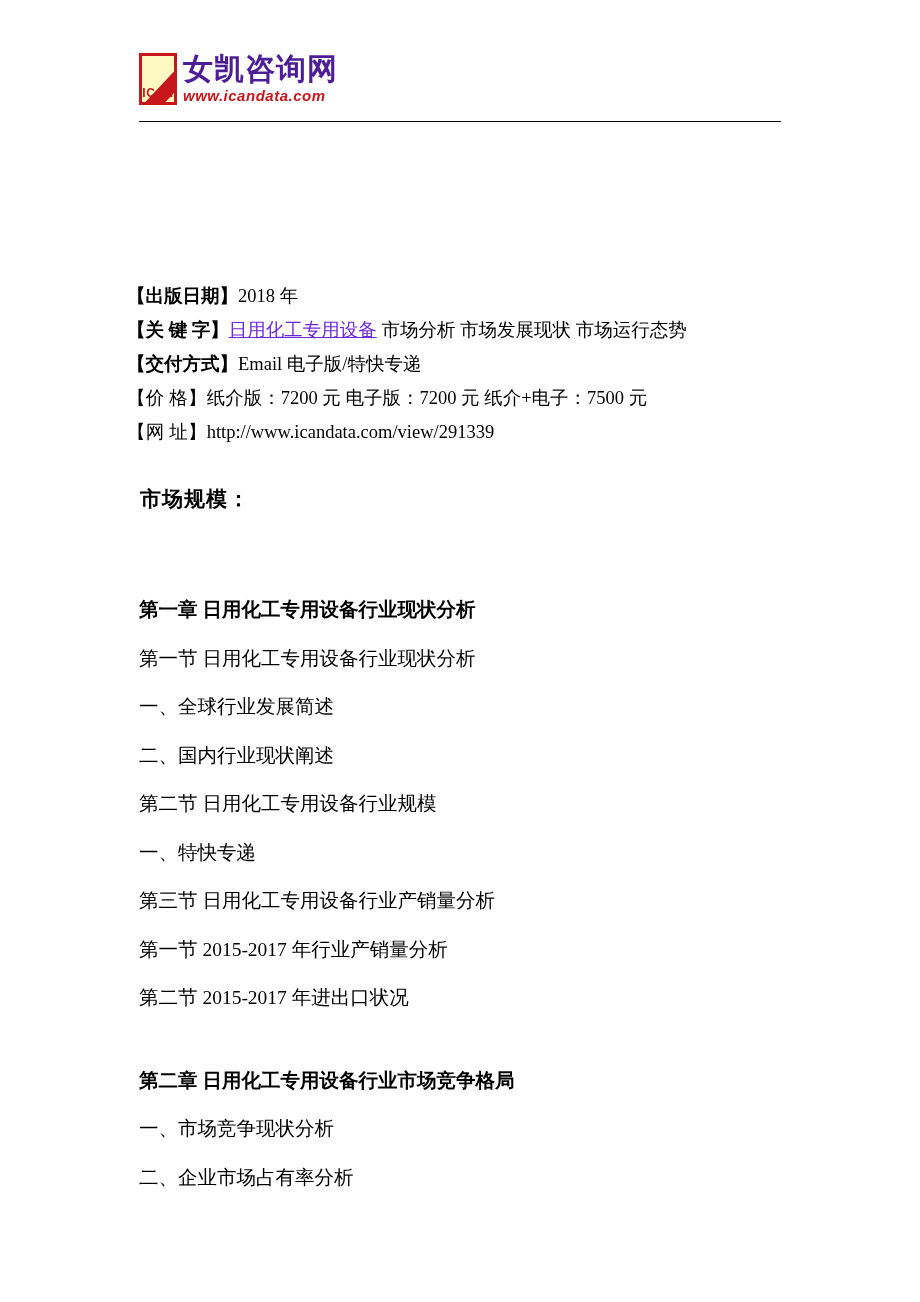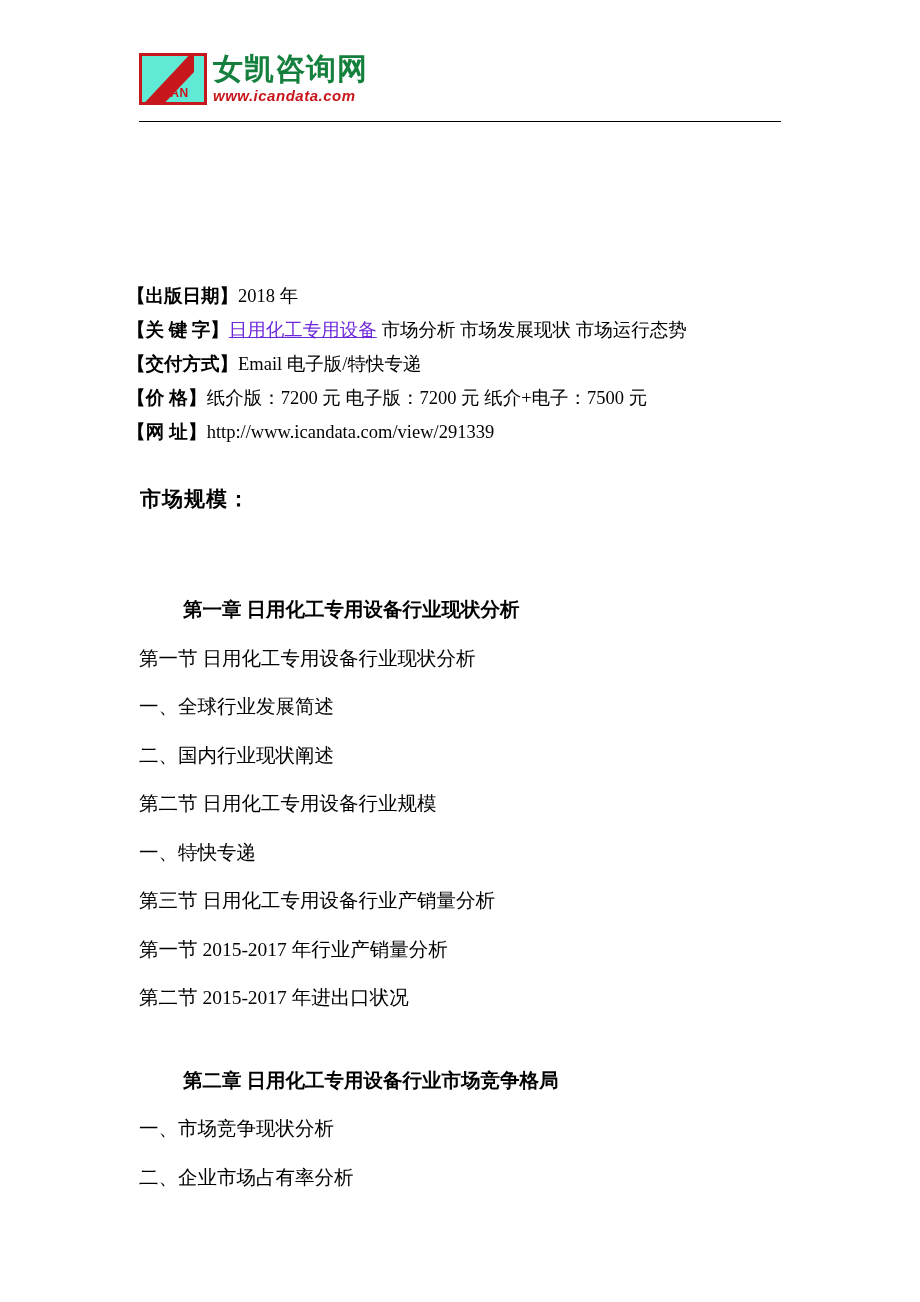--- a/index.html
+++ b/index.html
@@ -30,23 +30,23 @@
     top: 48px;
     width: 642px;
     height: 72px;
   }
   .logo {
     display: flex;
     align-items: center;
     height: 62px;
   }
   .logo-mark {
-    width: 68px;
+    width: 38px;
     height: 52px;
-    background: #5eead4;
+    background: #fef9c3;
     border: 3px solid #c8161d;
     box-sizing: border-box;
     position: relative;
     display: flex;
     align-items: flex-end;
     justify-content: center;
     overflow: hidden;
   }
   .logo-mark .diag {
     position: absolute;
@@ -68,21 +68,21 @@
   .logo-text {
     margin-left: 6px;
     display: flex;
     flex-direction: column;
     justify-content: center;
   }
   .logo-cn {
     font-family: "Liberation Sans", sans-serif;
     font-weight: bold;
     font-size: 30px;
-    color: #15803d;
+    color: #4c1d95;
     line-height: 34px;
     letter-spacing: 1px;
   }
   .logo-url {
     font-family: "Liberation Sans", sans-serif;
     font-weight: bold;
     font-size: 15px;
     color: #c8161d;
     line-height: 20px;
     letter-spacing: 0.5px;
@@ -122,21 +122,21 @@
   }
   .meta-row {
     white-space: nowrap;
     height: 34px;
   }
   .meta-label {
     font-weight: bold;
     font-family: "Liberation Serif", serif;
   }
   .meta-label-spaced {
-    font-weight: bold;
+    font-weight: normal;
     letter-spacing: 0.2px;
   }
   .kw-link {
     color: #6d28d9;
     text-decoration: underline;
   }
   .meta-val {
     font-family: Liberation Serif, serif;
   }
 
@@ -156,21 +156,20 @@
     width: 660px;
   }
   .toc-line {
     font-size: 19.5px;
     line-height: 48.5px;
     white-space: nowrap;
   }
   .toc-chapter {
     font-weight: bold;
     font-size: 19.5px;
-    margin-left: 44px;
   }
   .toc-gap-before {
     margin-top: 34px;
   }
   .lat-serif { font-family: "Liberation Serif", serif; }
 </style>
 </head>
 <body>
 
 <div class="page">

